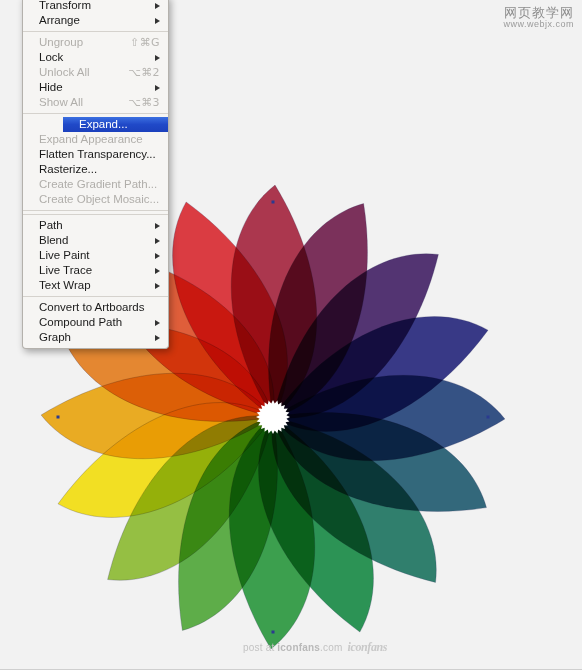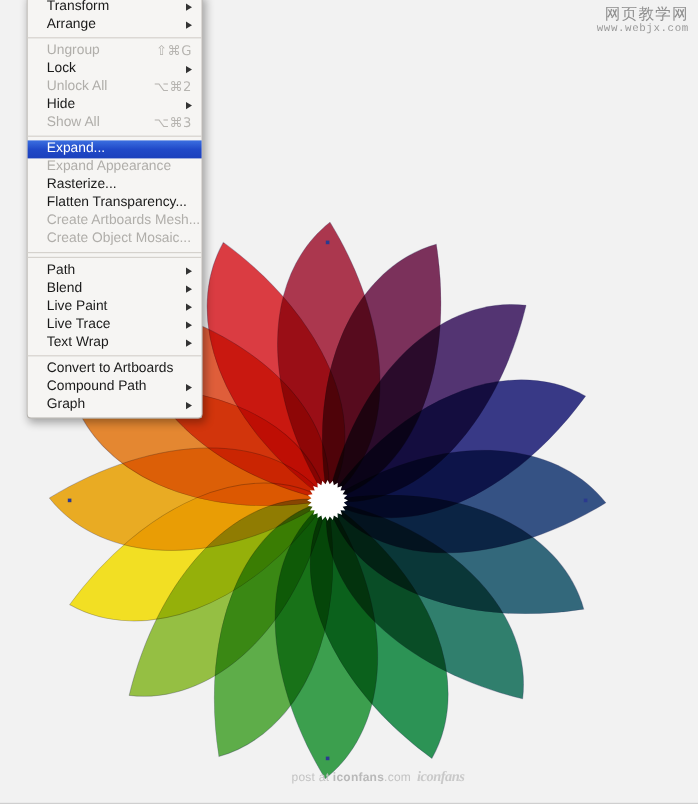--- a/index.html
+++ b/index.html
@@ -23,21 +23,21 @@
     color:#9a9a9a;line-height:1.05;
     user-select:none;
   }
   #watermark .wm-cn{
     font-size:13px;letter-spacing:1px;
     font-family:"DejaVu Sans", sans-serif;
     color:#8e8e8e;
   }
   #watermark .wm-url{
     font-size:9px;letter-spacing:.5px;
-    font-family:Liberation Mono, monospace;
+    font-family:Liberation Sans, sans-serif;
     color:#9b9b9b;
   }
 
   
   #artwork{
     position:absolute;left:0;top:0;width:582px;height:670px;
     pointer-events:none;
   }
 
   
@@ -85,20 +85,21 @@
   .mi .mi-key{
     font-size:11px;color:#3a3a3a;
     font-family:"DejaVu Sans", sans-serif;
     letter-spacing:.4px;
   }
   .mi.disabled{color:#b0aeaa;}
   .mi.disabled .mi-key{color:#b7b5b1;}
   .mi.selected{
     background:linear-gradient(to bottom,#3b6fe0 0%,#2049c8 50%,#1b40bc 100%);
     color:#ffffff;
+    margin-left:40px;
   }
   .mi .arrow{
     width:0;height:0;
     border-top:3.5px solid transparent;
     border-bottom:3.5px solid transparent;
     border-left:5px solid #333;
     margin-left:4px;
   }
   .sep{
     height:1px;background:#d5d2cd;
@@ -187,29 +188,29 @@
       <div class="sep"></div>
       <div class="mi selected">
         <span class="mi-label">Expand...</span>
         <span class="mi-spacer"></span>
       </div>
       <div class="mi disabled">
         <span class="mi-label">Expand Appearance</span>
         <span class="mi-spacer"></span>
       </div>
       <div class="mi">
+        <span class="mi-label">Flatten Transparency...</span>
+        <span class="mi-spacer"></span>
+      </div>
+      <div class="mi">
         <span class="mi-label">Rasterize...</span>
         <span class="mi-spacer"></span>
       </div>
-      <div class="mi">
-        <span class="mi-label">Flatten Transparency...</span>
-        <span class="mi-spacer"></span>
-      </div>
-      <div class="mi disabled">
-        <span class="mi-label">Create Artboards Mesh...</span>
+      <div class="mi disabled">
+        <span class="mi-label">Create Gradient Path...</span>
         <span class="mi-spacer"></span>
       </div>
       <div class="mi disabled">
         <span class="mi-label">Create Object Mosaic...</span>
         <span class="mi-spacer"></span>
       </div>
       <div class="sep"></div>
       <div class="sep"></div>
       <div class="mi">
         <span class="mi-label">Path</span>

